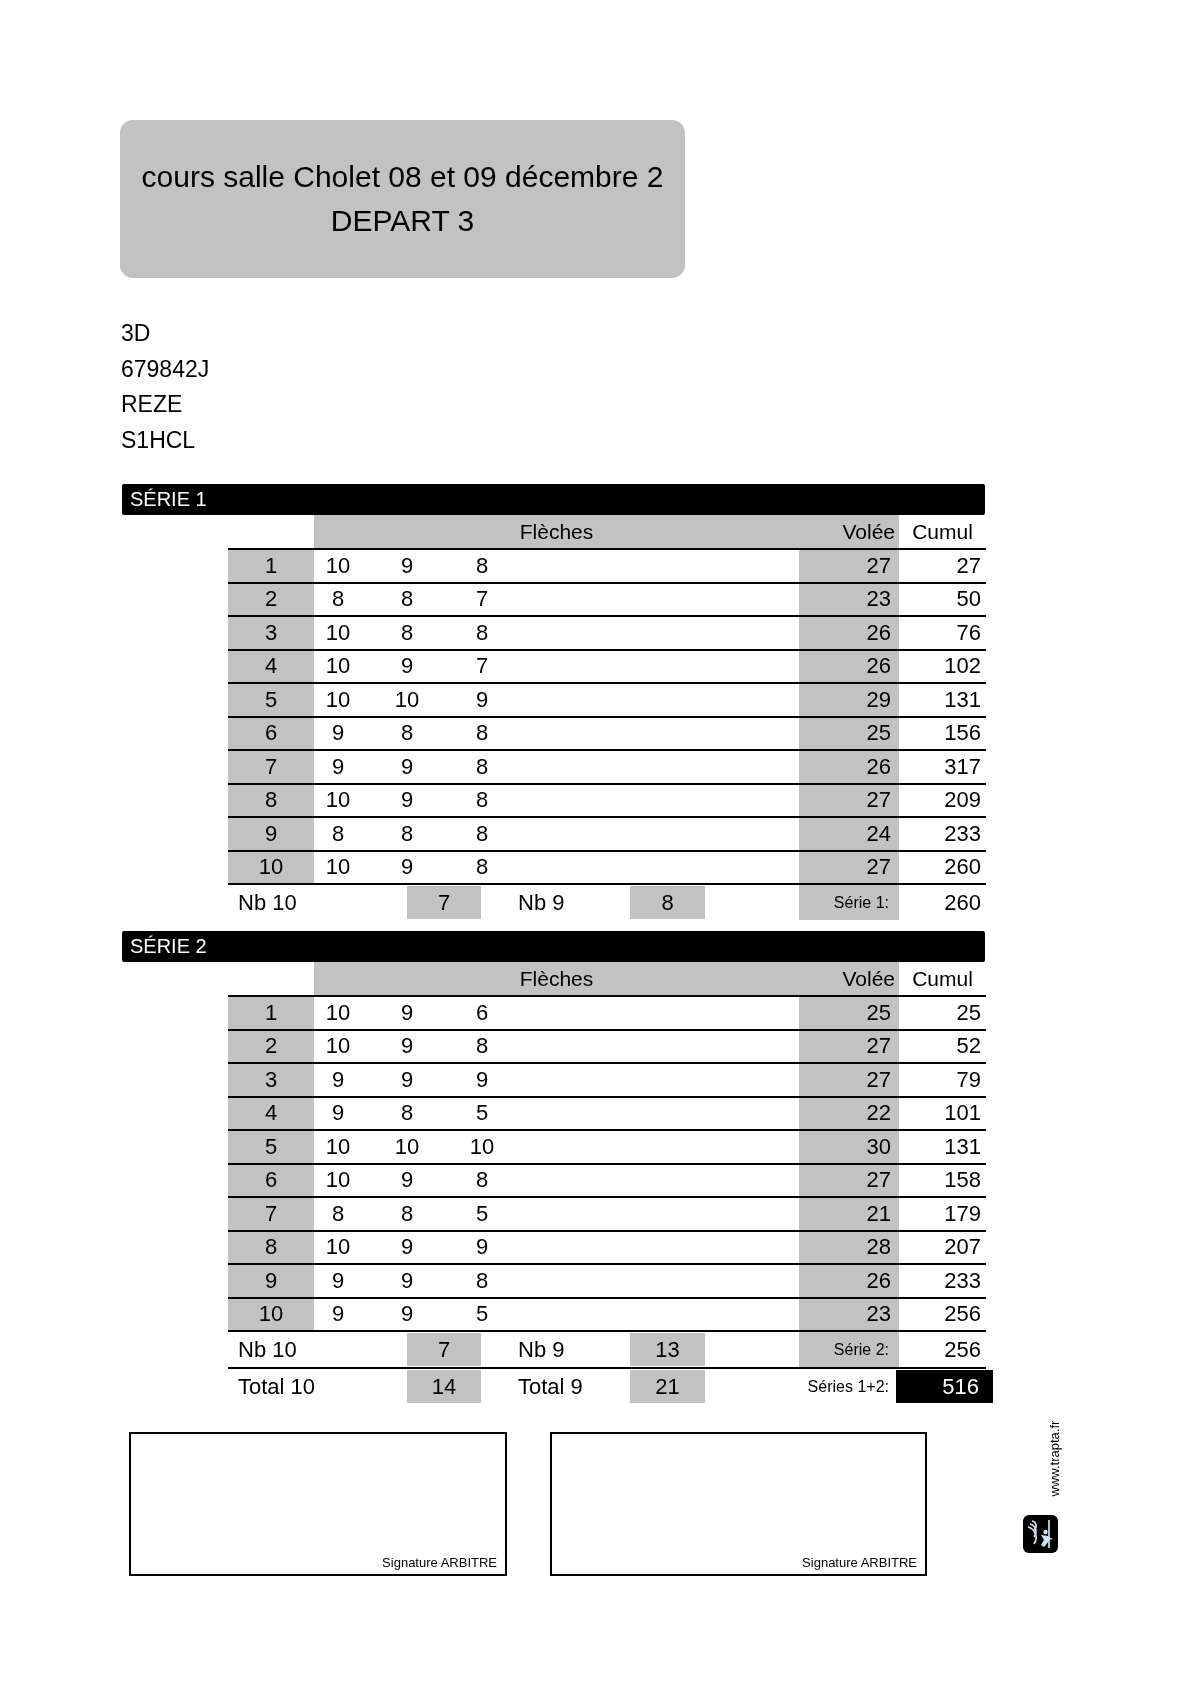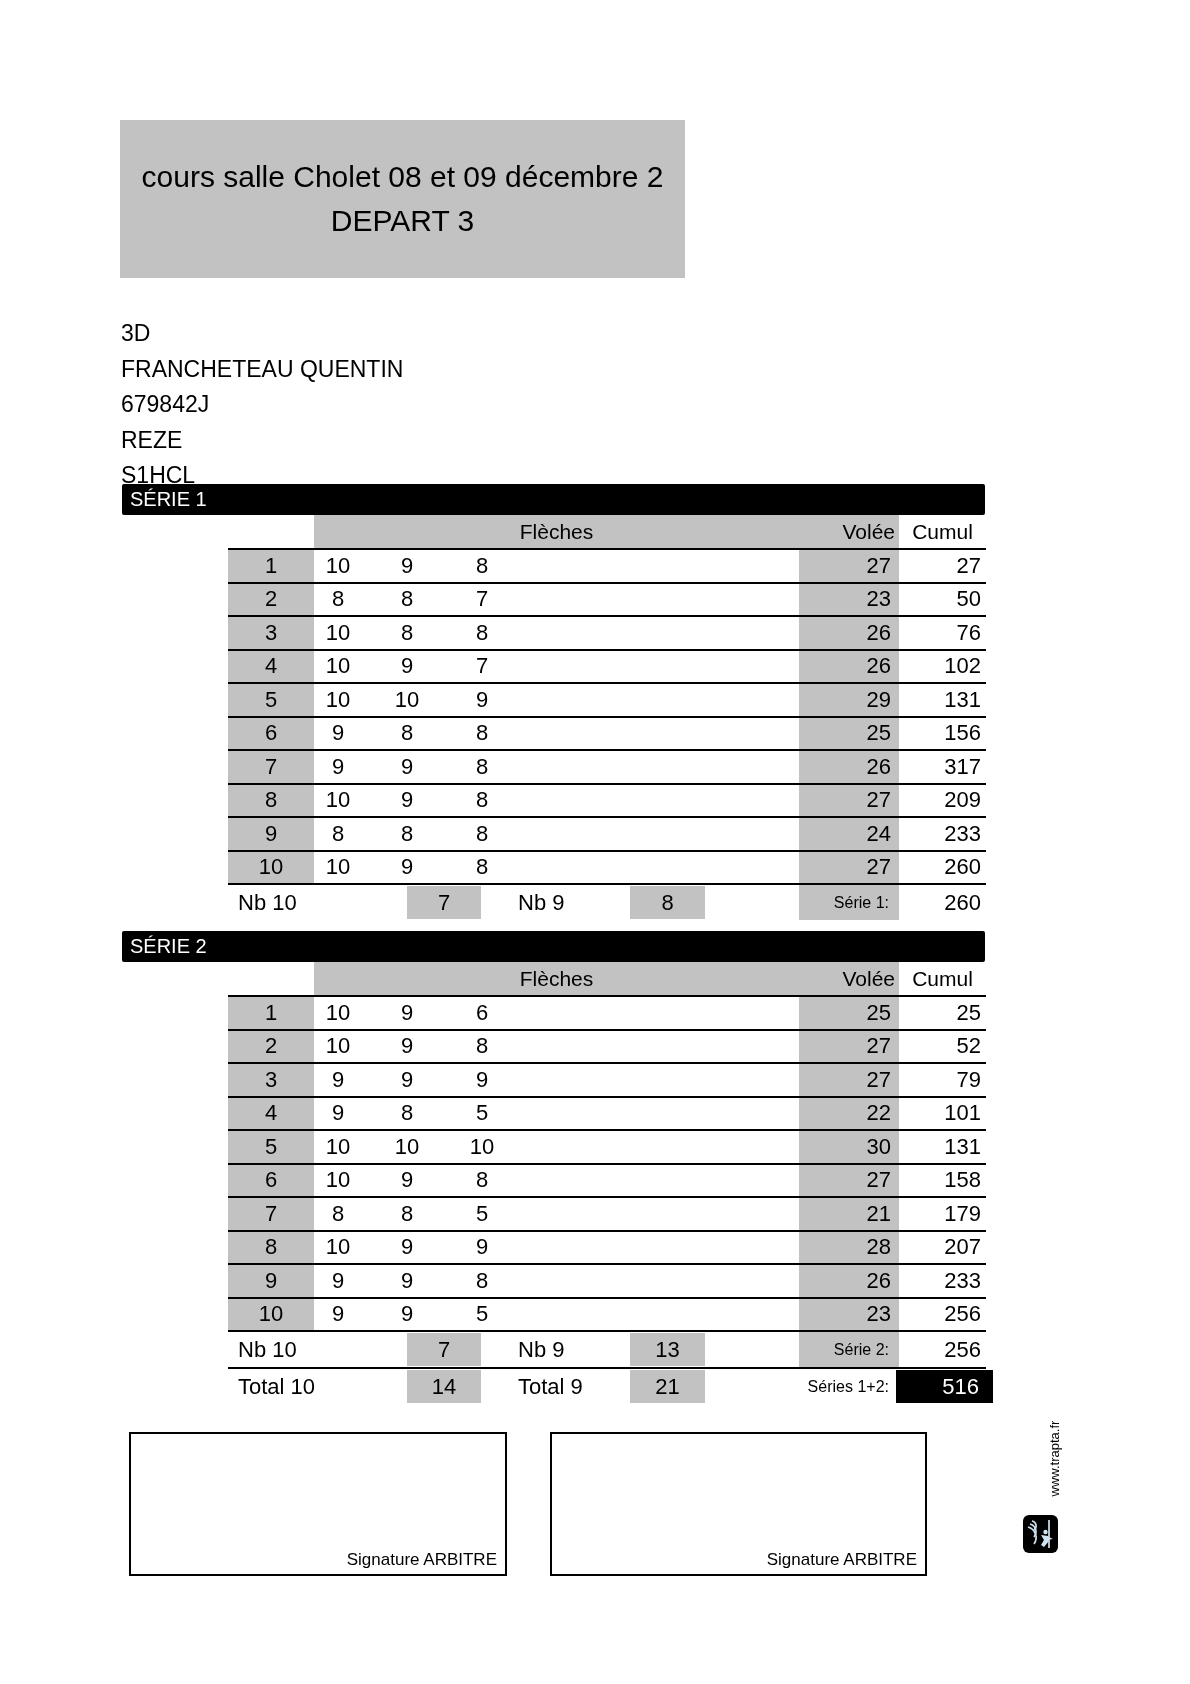--- a/index.html
+++ b/index.html
@@ -3,21 +3,21 @@
 <meta charset="utf-8">
 <style>
   html,body{margin:0;padding:0;background:#ffffff;}
   .page{
     position:relative;width:1190px;height:1684px;background:#ffffff;
     font-family:"Liberation Sans", sans-serif;color:#000;overflow:hidden;
   }
   
   .title-box{
     position:absolute;left:120px;top:120px;width:565px;height:158px;
-    background:#c2c2c2;border-radius:0;overflow:hidden;
+    background:#c2c2c2;border-radius:13px;overflow:hidden;
     display:flex;flex-direction:column;justify-content:center;align-items:center;
   }
   .title-line1{font-size:30px;white-space:nowrap;text-align:center;line-height:44px;}
   .title-line2{font-size:30px;white-space:nowrap;text-align:center;line-height:44px;}
   
   .info{position:absolute;left:121px;top:288px;font-size:23px;line-height:35.5px;margin-top:28px;}
   
   .series-bar{
     position:absolute;left:122px;width:863px;height:31px;background:#000;
     color:#fff;font-size:20px;display:flex;align-items:center;padding-left:8px;
@@ -55,42 +55,41 @@
     box-sizing:border-box;font-size:16px;}
   .series-label.on-white{background:transparent;width:240px;left:431px;}
   .series-total{position:absolute;left:671px;top:0;width:87px;height:100%;display:flex;
     align-items:center;justify-content:flex-end;padding-right:5px;box-sizing:border-box;font-size:22px;}
   .total-row{border-top:2px solid #000;height:36px;}
   .grand-box{position:absolute;left:668px;top:1px;width:97px;height:33px;background:#000;
     color:#fff;display:flex;align-items:center;justify-content:flex-end;
     padding-right:14px;box-sizing:border-box;font-size:22px;}
   
   .sig-box{position:absolute;top:1432px;height:140px;border:2px solid #000;background:#fff;}
-  .sig-box .sig-label{position:absolute;right:8px;bottom:4px;font-size:17px;}
+  .sig-box .sig-label{position:absolute;right:8px;bottom:4px;font-size:13px;}
   .sig-arbitre{left:129px;width:374px;}
   .sig-archer{left:550px;width:373px;}
   
   .site-text{position:absolute;left:1012px;top:1446px;width:85px;height:16px;
     font-size:13px;color:#000;transform:rotate(-90deg);transform-origin:center;
     white-space:nowrap;text-align:left;}
   .logo{position:absolute;left:1023px;top:1515px;width:35px;height:38px;}
 </style>
 </head>
 <body>
 
 <div class="page">
 
   <div class="title-box">
     <div class="title-line1">cours salle Cholet 08 et 09 décembre 2</div>
     <div class="title-line2">DEPART 3</div>
   </div>
 
   <div class="info">
     <div>3D</div>
-    <div>FRANCHETEAU QUENTIN</div>
     <div>679842J</div>
     <div>REZE</div>
     <div>S1HCL</div>
   </div>
 
   <div class="series-bar" style="top:484px">
     <span>SÉRIE 1</span>
   </div>
 
   <div class="score-table" style="top:515px" id="table1">

